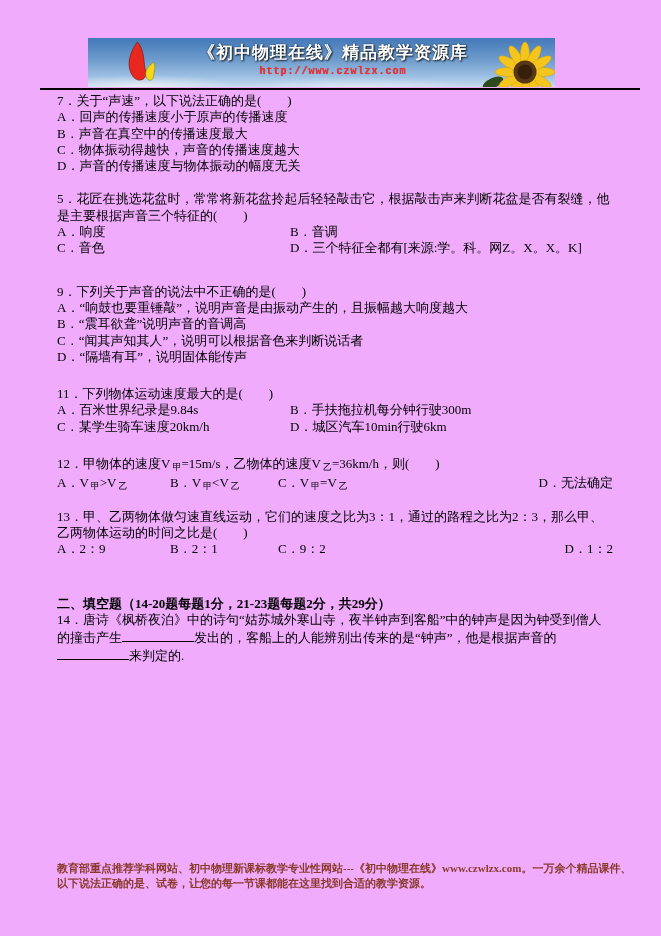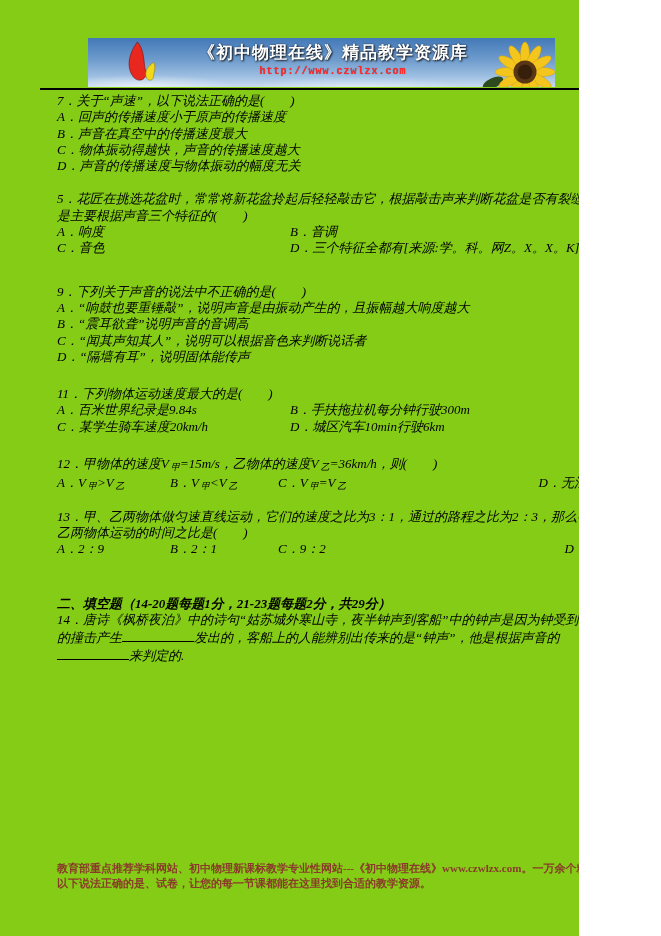--- a/index.html
+++ b/index.html
@@ -1,21 +1,21 @@
 <!DOCTYPE html>
 <html><head>
 <meta charset="utf-8">
 <style>
   html,body{margin:0;padding:0;background:#fff;}
   body{
     width:661px;height:936px;
     font-family:"Liberation Serif","DejaVu Serif",serif;
     color:#000;font-size:13px;
   }
-  .page{position:relative;width:579px;height:936px;background:#84cc16;overflow:hidden;}
+  .page{position:relative;width:661px;height:936px;background:#f0abfc;overflow:hidden;}
 
   
   .banner{
     position:absolute;left:88px;top:38px;width:467px;height:49px;
     overflow:hidden;
     background:
       radial-gradient(ellipse 130px 16px at 12% 98%, rgba(255,255,255,.55), transparent 70%),
       radial-gradient(ellipse 160px 18px at 58% 104%, rgba(255,255,255,.45), transparent 70%),
       linear-gradient(180deg,#4379b8 0%,#6f9ccd 45%,#9dbfe2 78%,#c9dbee 100%);
   }
@@ -28,21 +28,21 @@
   }
   .banner-url{
     font-family:"Liberation Mono","DejaVu Sans Mono",monospace;
     font-weight:bold;font-size:10px;color:#ff2a2a;letter-spacing:1px;
     text-shadow:0 0 1px rgba(120,0,0,.6);margin-top:2px;white-space:nowrap;
   }
   .banner-sunflower{position:absolute;right:-4px;bottom:-4px;}
   .rule{position:absolute;left:40px;top:88px;width:600px;border-top:2px solid #000;}
 
   
-  .content{position:absolute;left:57px;top:93px;width:556px;line-height:16.3px;font-style:italic;}
+  .content{position:absolute;left:57px;top:93px;width:556px;line-height:16.3px;}
   .content p{margin:0;}
   .q7{margin-bottom:17px;}
   .q8{margin-bottom:27px;}
   .q9{margin-bottom:21px;}
   .q10{margin-bottom:21px;}
   .q11{margin-bottom:21px;}
   .q12{margin-bottom:14px;}
   .q13{margin-bottom:38px;}
   .sec-head{font-weight:bold;margin-bottom:2px;}
   .q14{margin-bottom:40px;}

